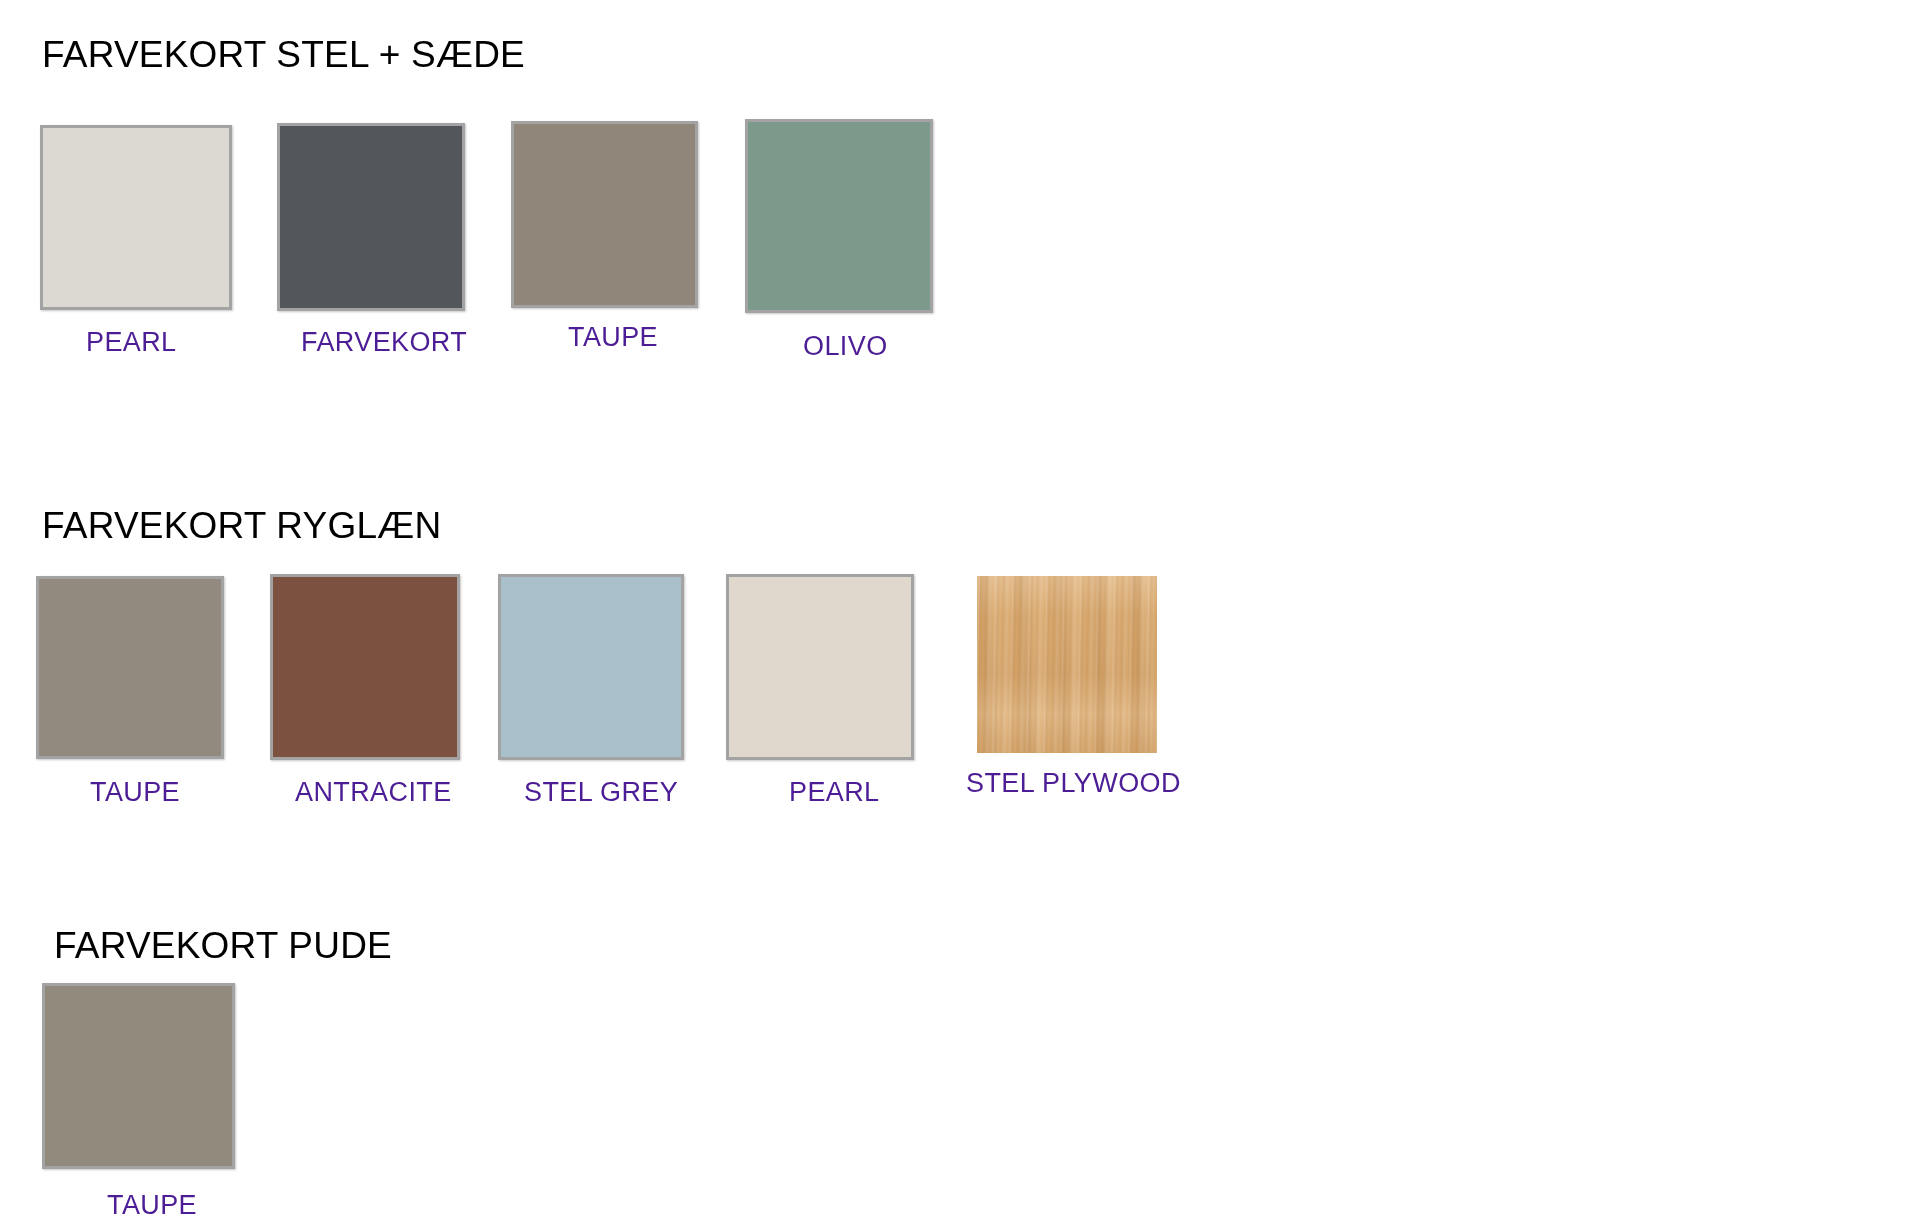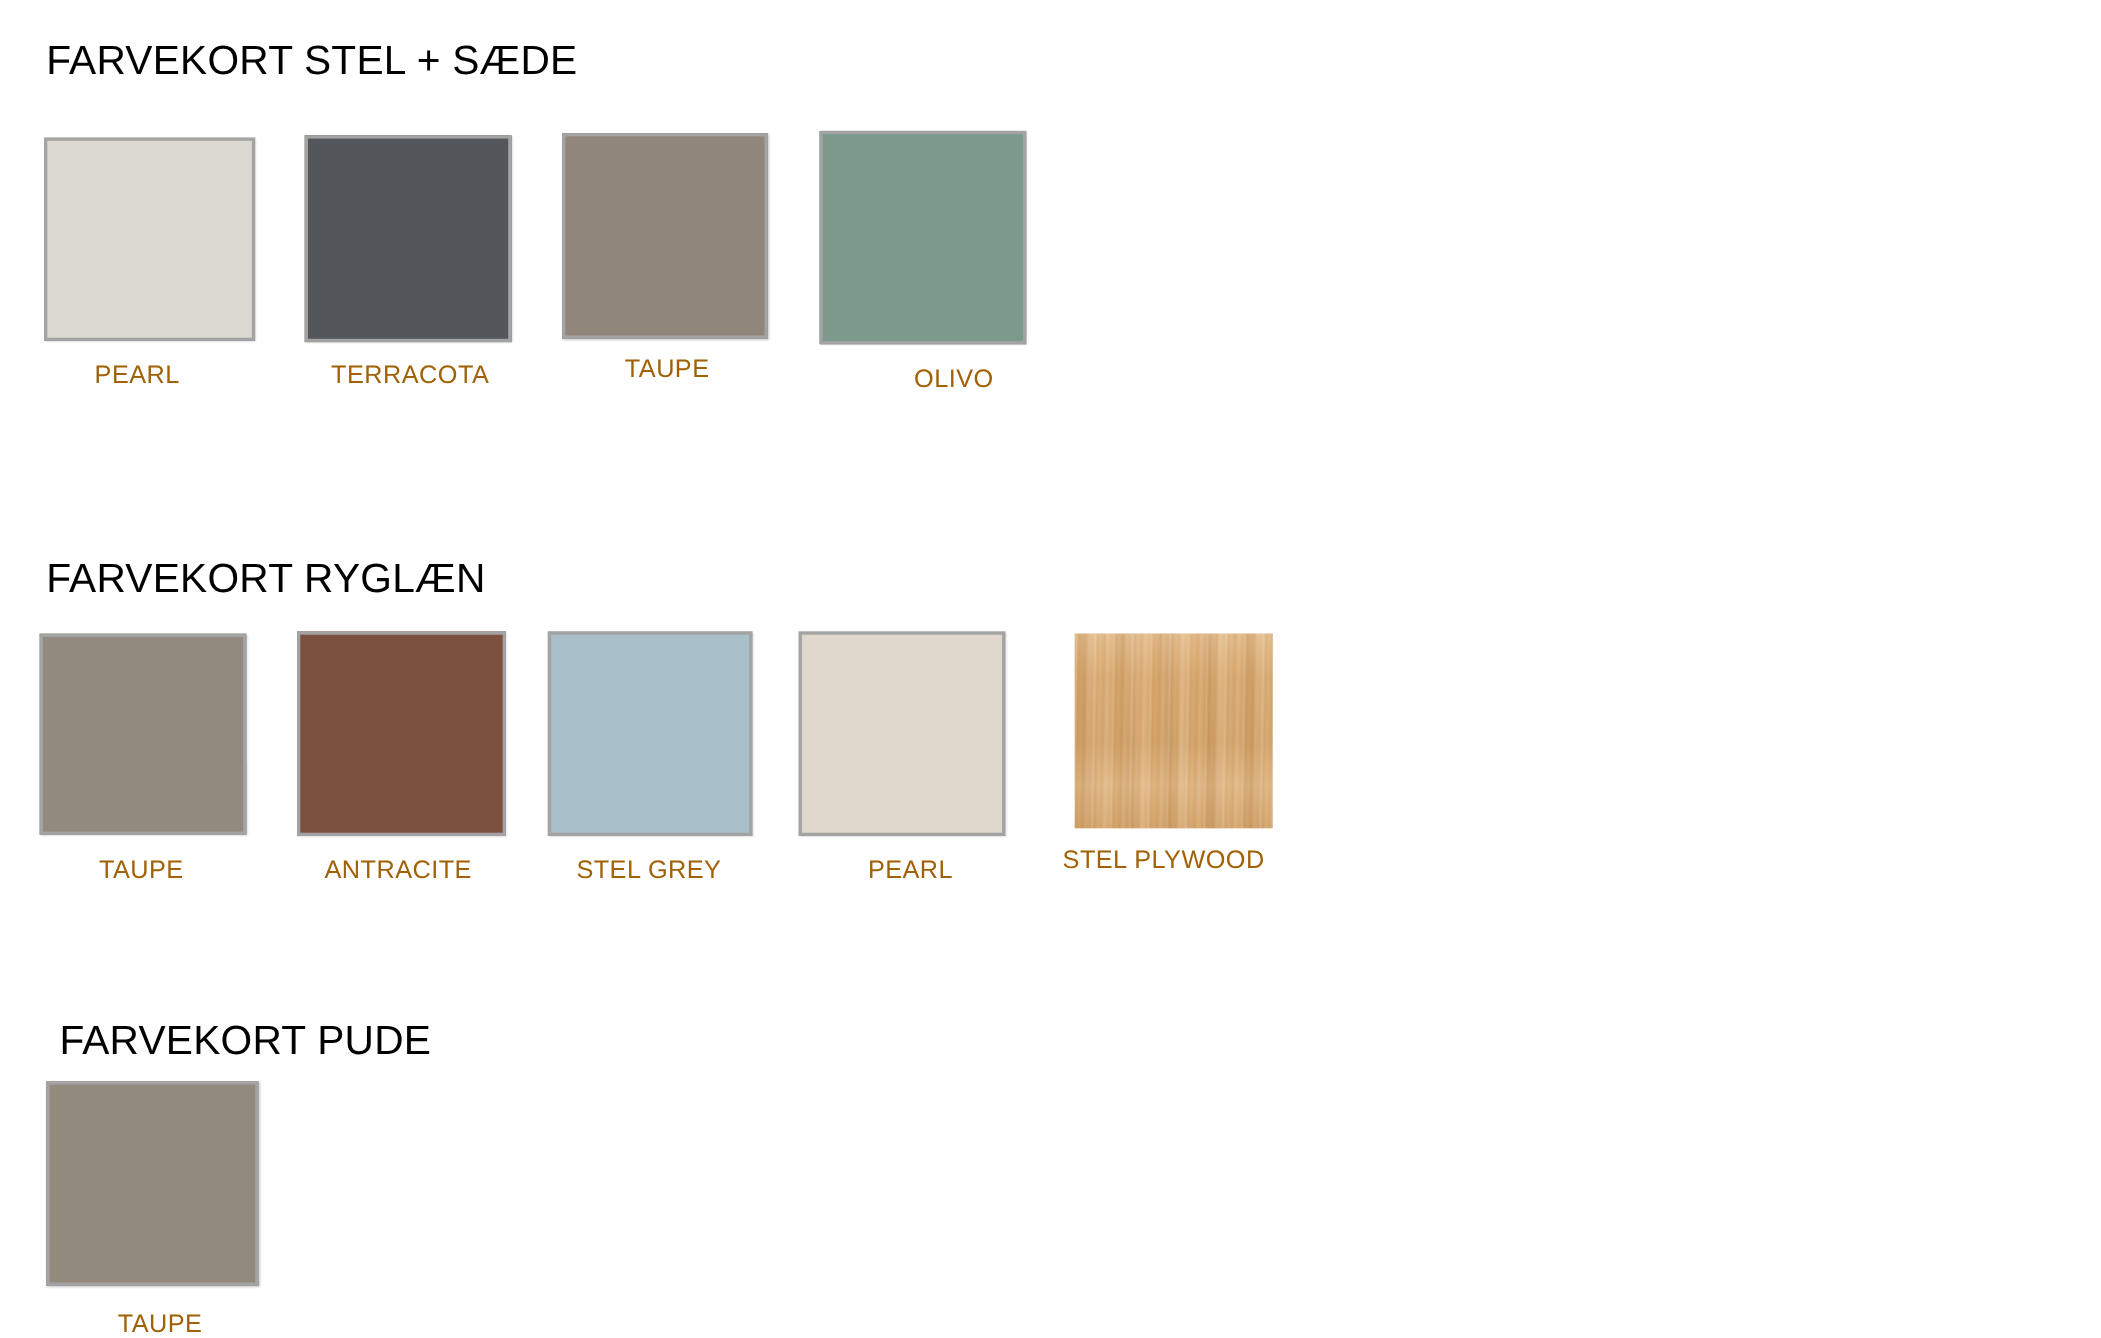--- a/index.html
+++ b/index.html
@@ -85,52 +85,52 @@
         rgba(150, 95, 40, 0.07) 56%,
         rgba(255,241,216,0.16) 78%,
         rgba(140, 88, 36, 0.07) 100%);
     pointer-events: none;
   }
 
   
   .swatch-label {
     position: absolute;
     font-family: "Liberation Sans", sans-serif;
-    font-size: 23px;
+    font-size: 27px;
     font-weight: 400;
     letter-spacing: 0.4px;
-    color: #a16207;
+    color: #4c1d95;
     white-space: nowrap;
     text-align: left;
     line-height: 1;
   }
 </style>
 </head>
 <body>
 
 <div class="board">
 
 <div class="section">
       <div class="section-title" style="left: 42px; top: 36px;">FARVEKORT STEL + SÆDE</div>
       <div class="swatch-cell" style="left: 40px; top: 125px; width: 192px; height: 185px;">
         <div class="swatch-chip" style="width: 192px; height: 185px; background: rgb(220, 217, 210);"></div>
       </div>
       <div class="swatch-label" style="left: 86px; top: 329px;">PEARL</div>
       <div class="swatch-cell" style="left: 277px; top: 123px; width: 188px; height: 188px;">
         <div class="swatch-chip" style="width: 188px; height: 188px; background: rgb(83, 86, 91);"></div>
       </div>
-      <div class="swatch-label" style="left: 301px; top: 329px;">TERRACOTA</div>
+      <div class="swatch-label" style="left: 301px; top: 329px;">FARVEKORT</div>
       <div class="swatch-cell" style="left: 511px; top: 121px; width: 187px; height: 187px;">
         <div class="swatch-chip" style="width: 187px; height: 187px; background: rgb(145, 134, 122);"></div>
       </div>
       <div class="swatch-label" style="left: 568px; top: 324px;">TAUPE</div>
       <div class="swatch-cell" style="left: 745px; top: 119px; width: 188px; height: 194px;">
         <div class="swatch-chip" style="width: 188px; height: 194px; background: rgb(123, 154, 140);"></div>
       </div>
-      <div class="swatch-label" style="left: 831px; top: 333px;">OLIVO</div>
+      <div class="swatch-label" style="left: 803px; top: 333px;">OLIVO</div>
     </div>
     <div class="section">
       <div class="section-title" style="left: 42px; top: 507px;">FARVEKORT RYGLÆN</div>
       <div class="swatch-cell" style="left: 36px; top: 576px; width: 188px; height: 183px;">
         <div class="swatch-chip" style="width: 188px; height: 183px; background: rgb(146, 138, 126);"></div>
       </div>
       <div class="swatch-label" style="left: 90px; top: 779px;">TAUPE</div>
       <div class="swatch-cell" style="left: 270px; top: 574px; width: 190px; height: 186px;">
         <div class="swatch-chip" style="width: 190px; height: 186px; background: rgb(125, 81, 64);"></div>
       </div>

